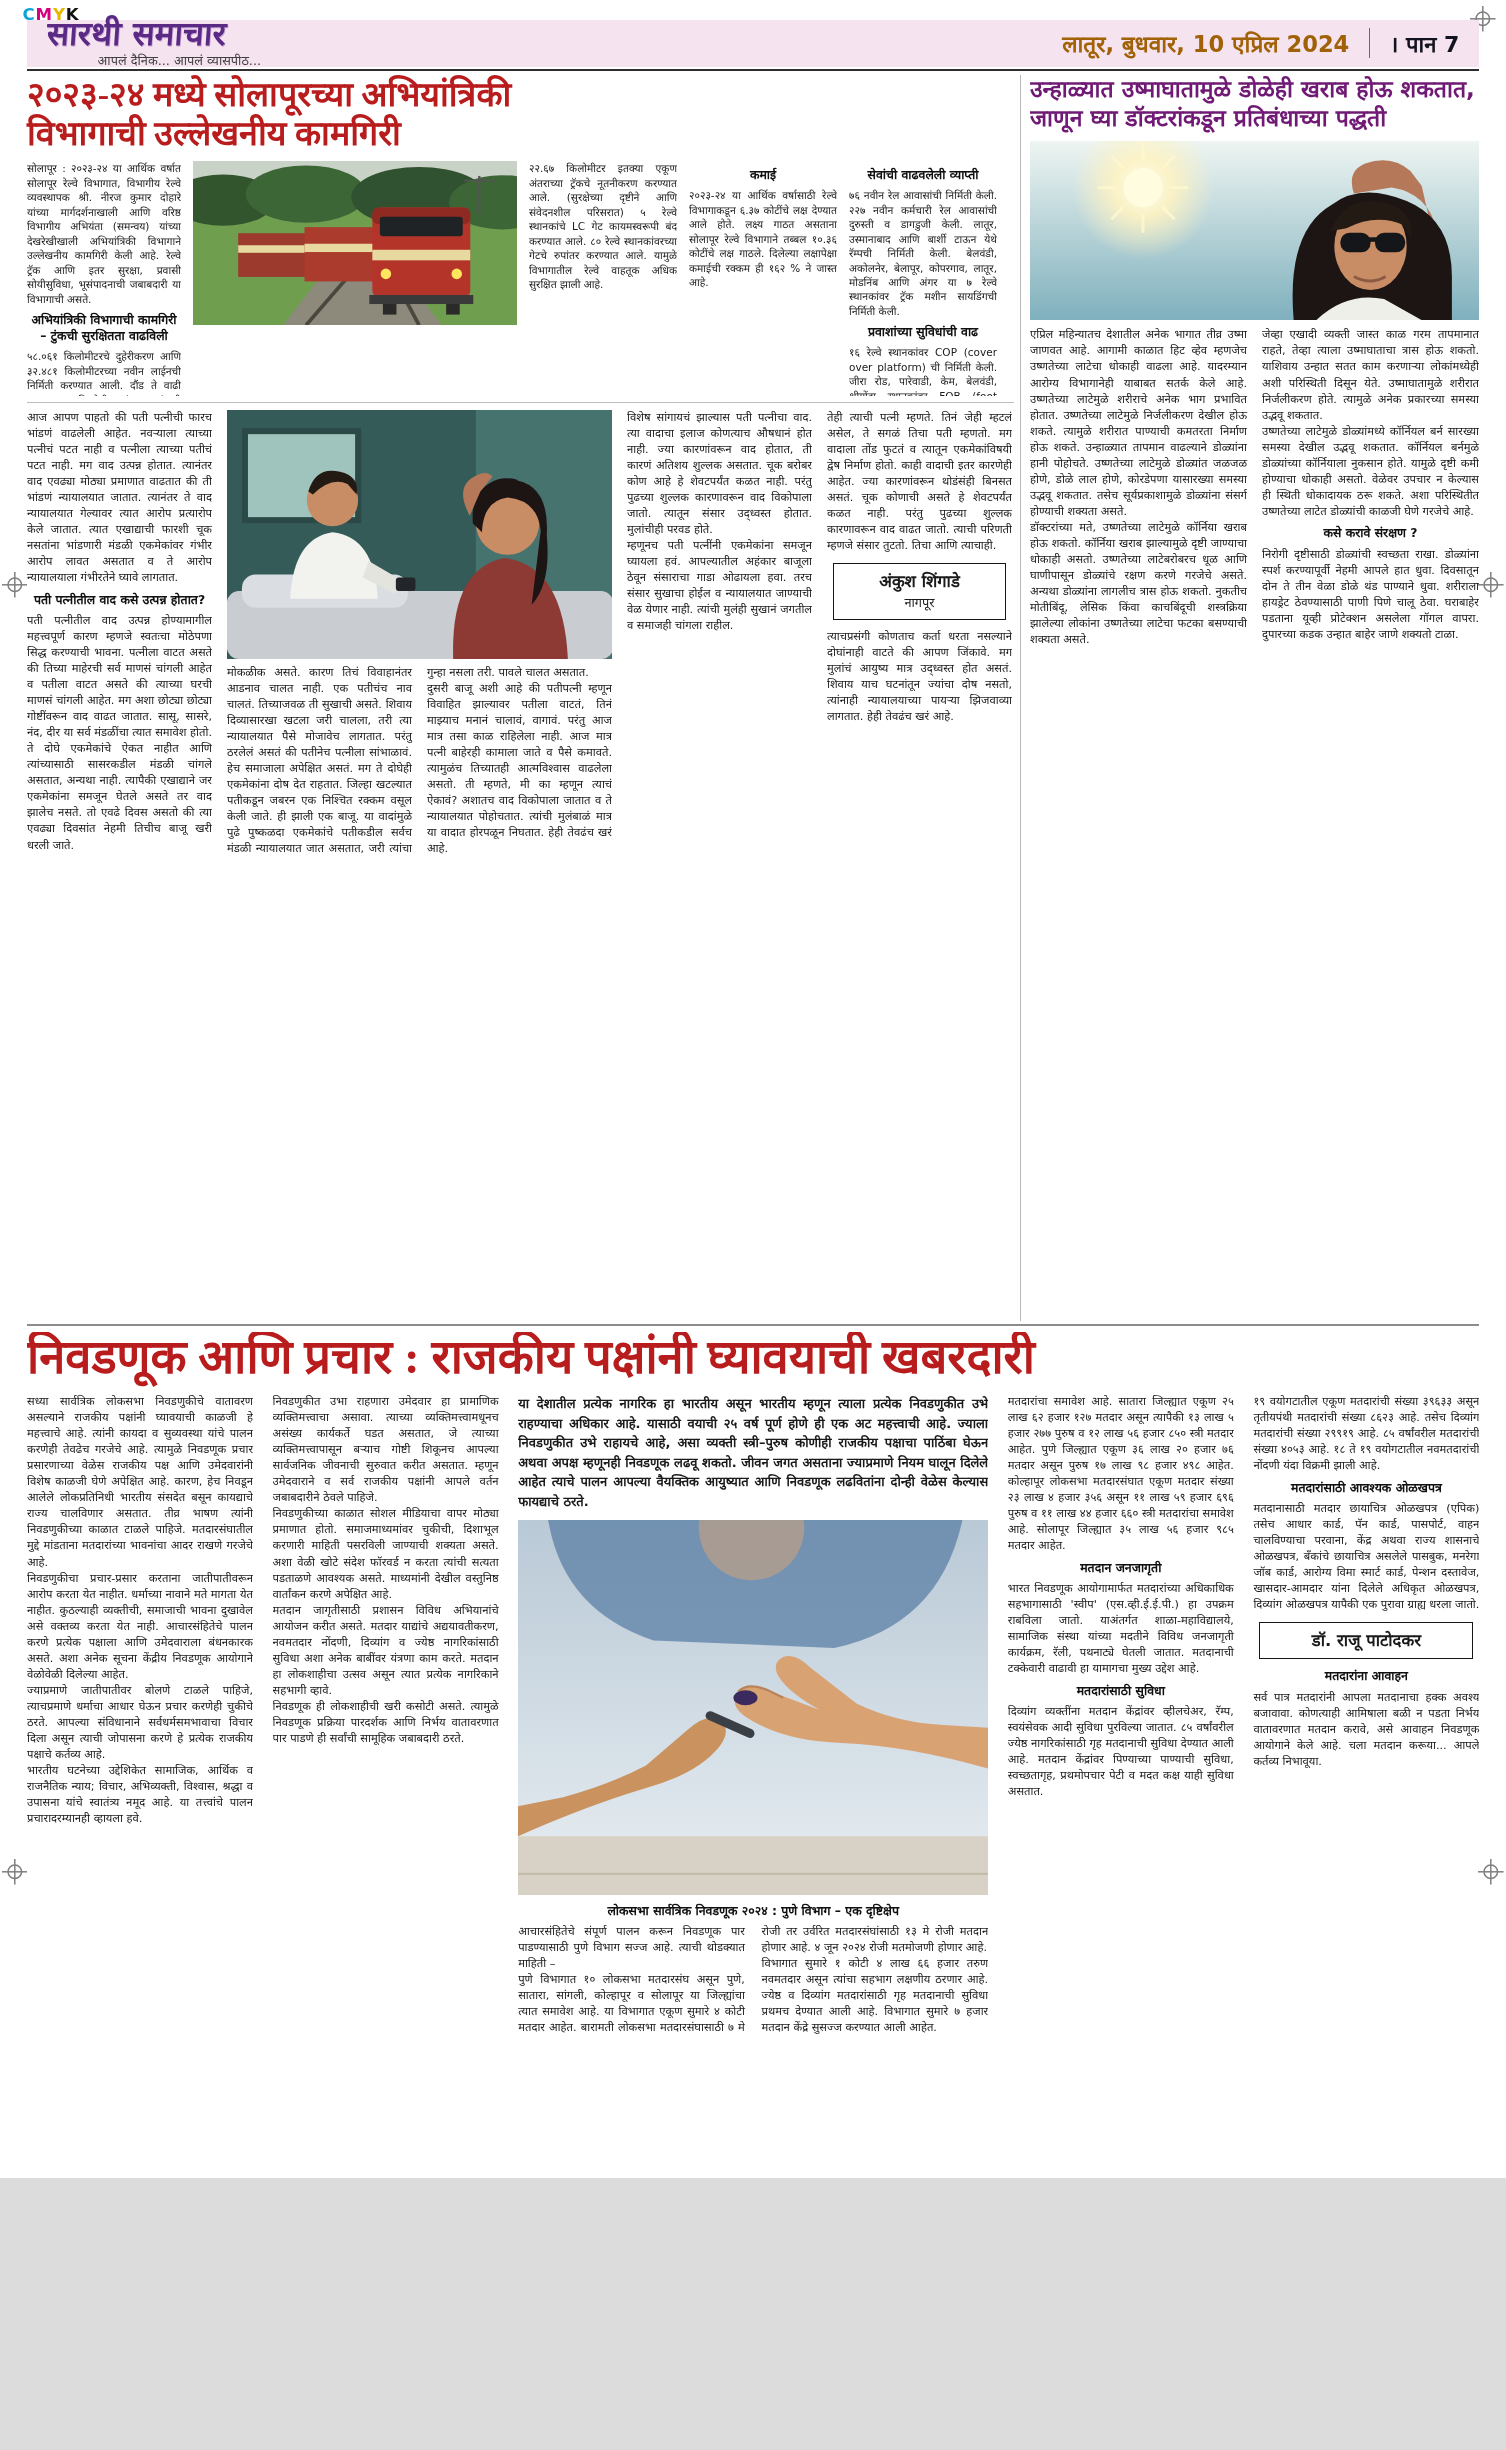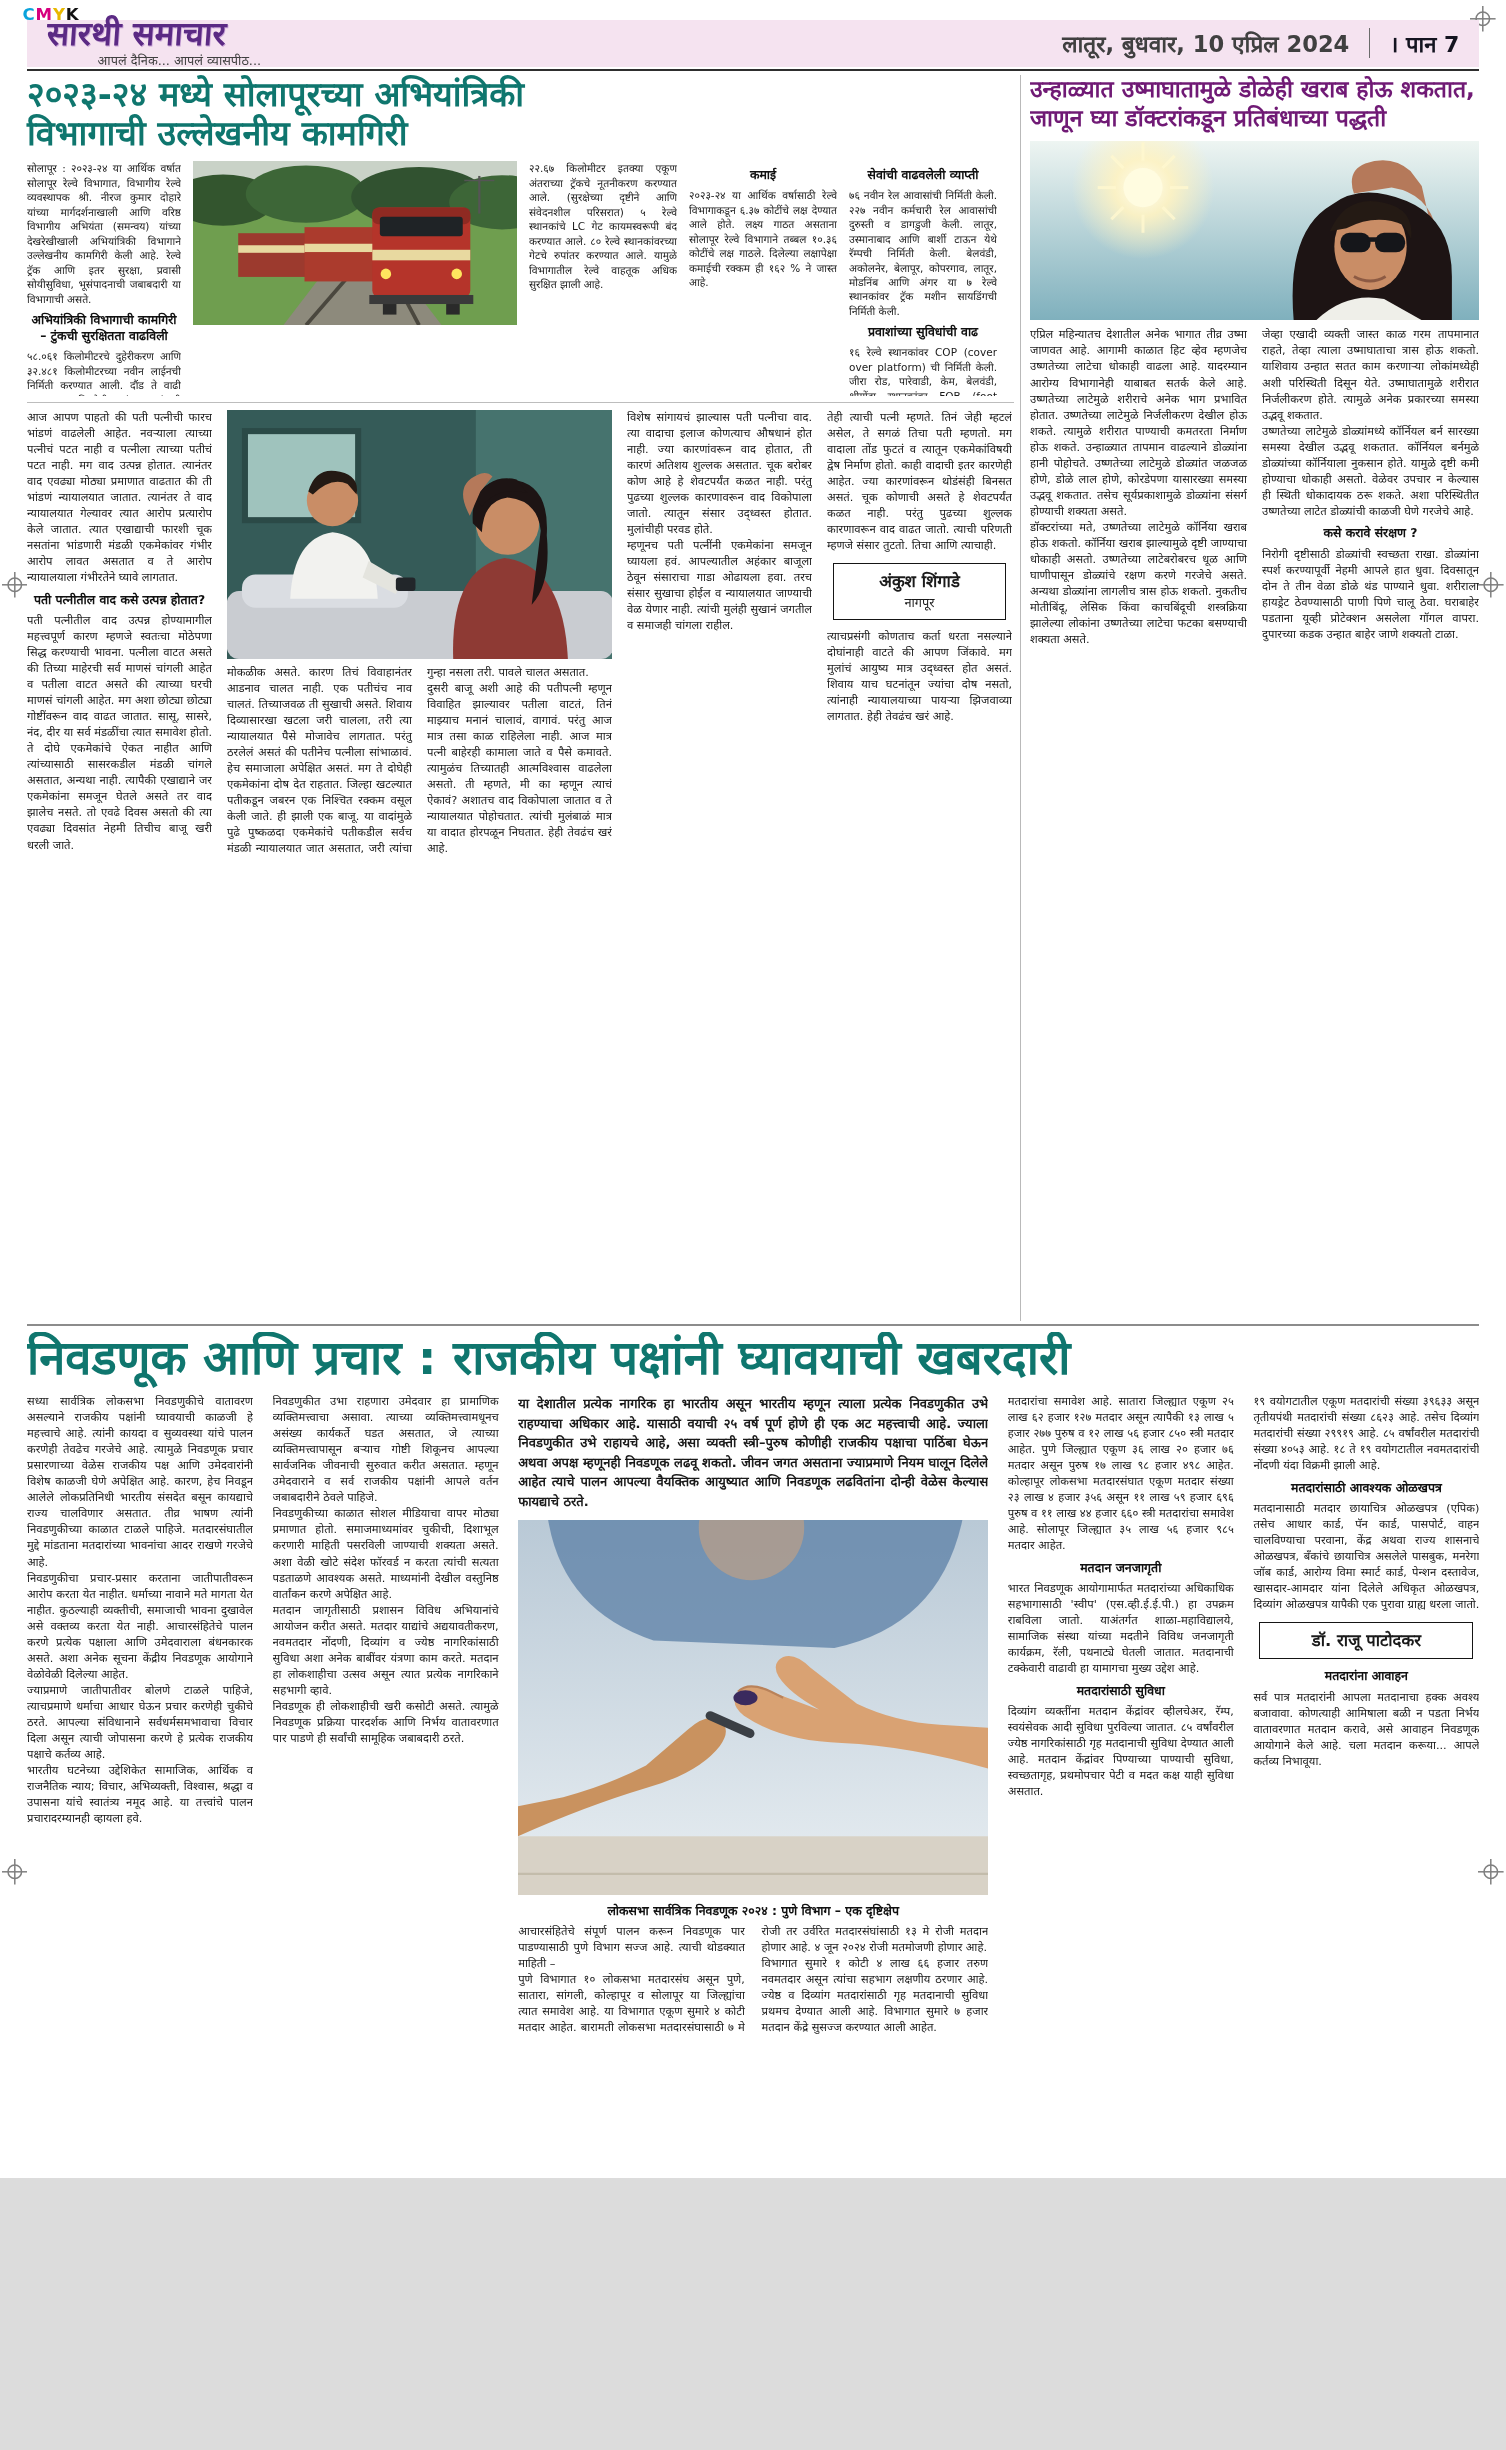--- a/index.html
+++ b/index.html
@@ -21,29 +21,29 @@
     background:#f5e3f0; display:flex; align-items:center; justify-content:space-between;
     padding:0 19.6px;
   }
   .mast-left { display:flex; flex-direction:column; justify-content:center; }
   .mast-title {
     font-size:33px; font-weight:800; color:#5b2a84; line-height:1;
     transform:skewX(-4deg); text-shadow:0.8px 0.8px 0 #caa6d8;
   }
   .mast-tagline { font-size:12.8px; color:#404040; margin-top:1.5px; padding-left:51px; }
   .mast-right { display:flex; align-items:center; gap:19.6px; }
-  .mast-date { font-size:22.6px; font-weight:800; color:#404040; }
+  .mast-date { font-size:22.6px; font-weight:800; color:#a16207; }
   .mast-sep { width:1.5px; height:30px; background:#6b6b6b; }
   .mast-page { font-size:22px; font-weight:800; color:#141420; }
   .top-rule { position:absolute; left:27px; top:69px; width:1452px; height:2.3px; background:#2e2e2e; }
   
   .bt { font-size:11.3px; line-height:1.42; text-align:justify; white-space:pre-line; }
   .bt.small { font-size:10.5px; line-height:1.38; }
   .subhead { font-weight:bold; text-align:center; font-size:12.4px; line-height:1.3; margin:5.3px 0; color:#101010; }
-  .navy { color:#0f766e; }
+  .navy { color:#b91c1c;font-family:Liberation Serif, serif; }
   
   .art1 { position:absolute; left:27px; top:75px; width:987px; height:324px; }
   .art1 h1 { font-size:34px; line-height:1.16; font-weight:800; width:527px; margin-bottom:7.5px; }
   .art1-row { display:flex; gap:12px; height:235px; overflow:hidden; }
   .a1col { overflow:hidden; height:100%; }
   .a1col.c1 { width:154px; } .a1col.ca,.a1col.cb,.a1col.cc { width:148px; }
   .a1fig { width:324px; flex:none; }
   .a1fig figure { width:324px; height:164px; overflow:hidden; background:#496b3e; }
   .a1fig .under { margin-top:3px; }
   

